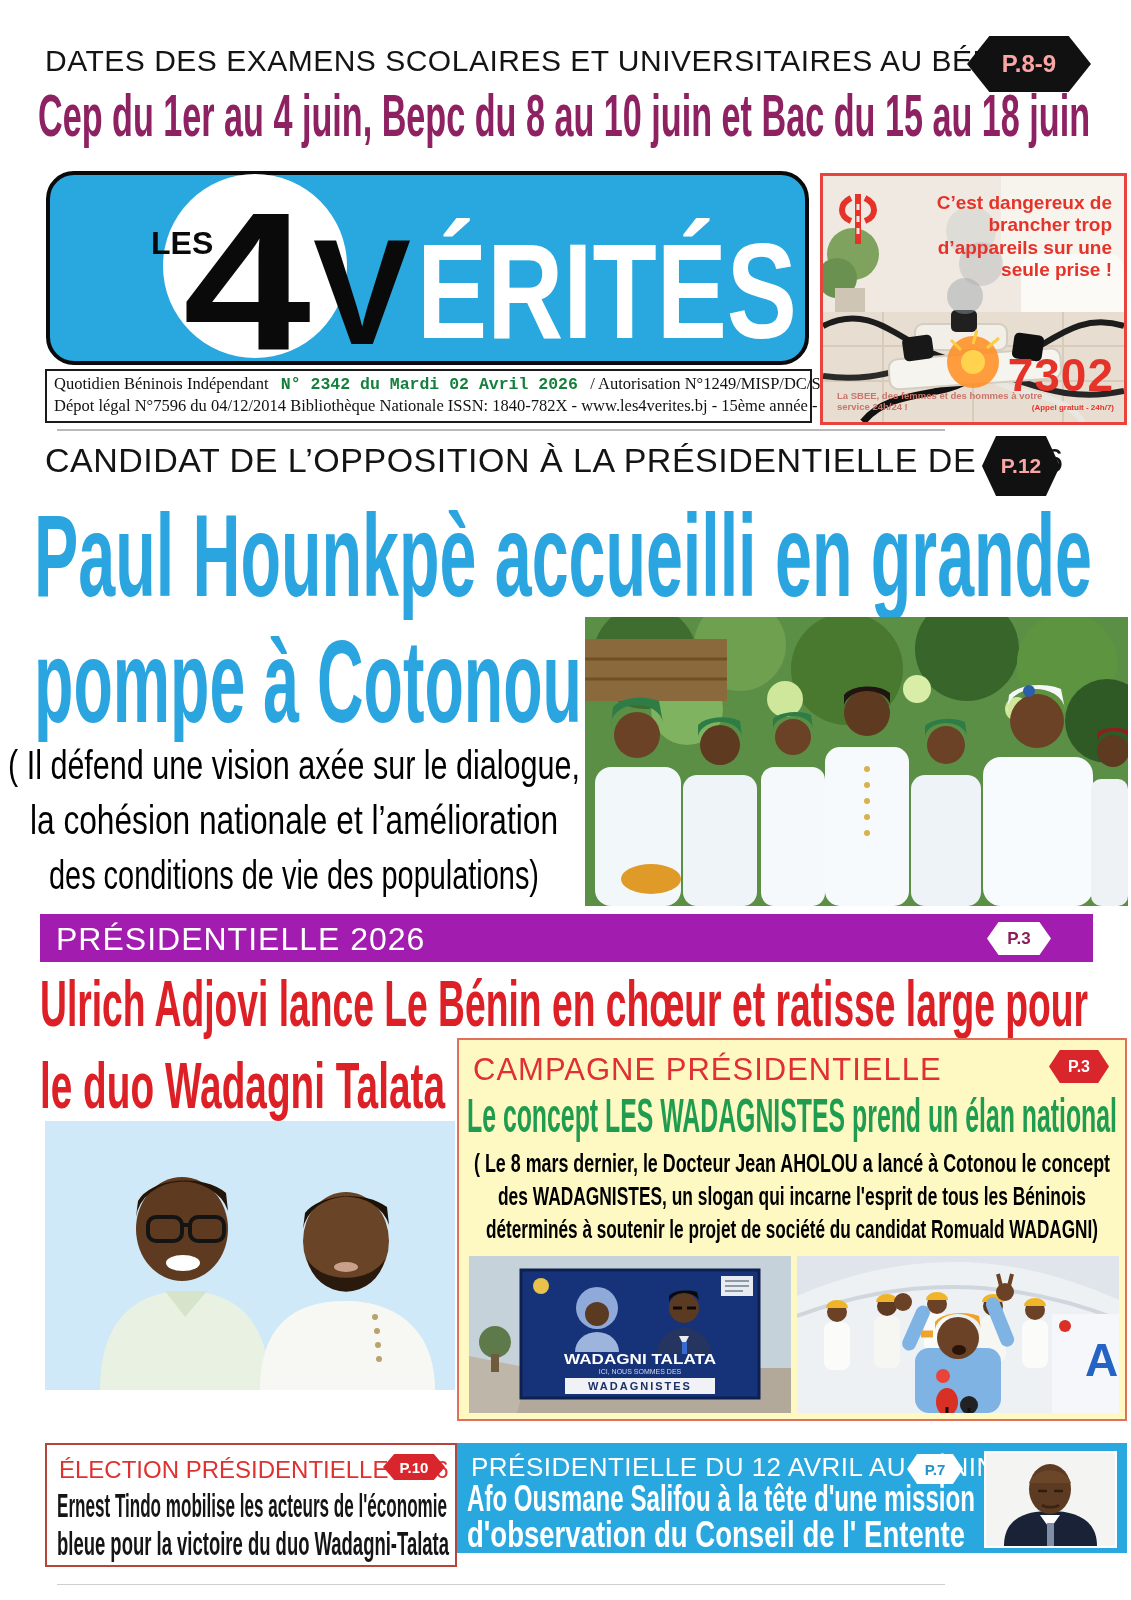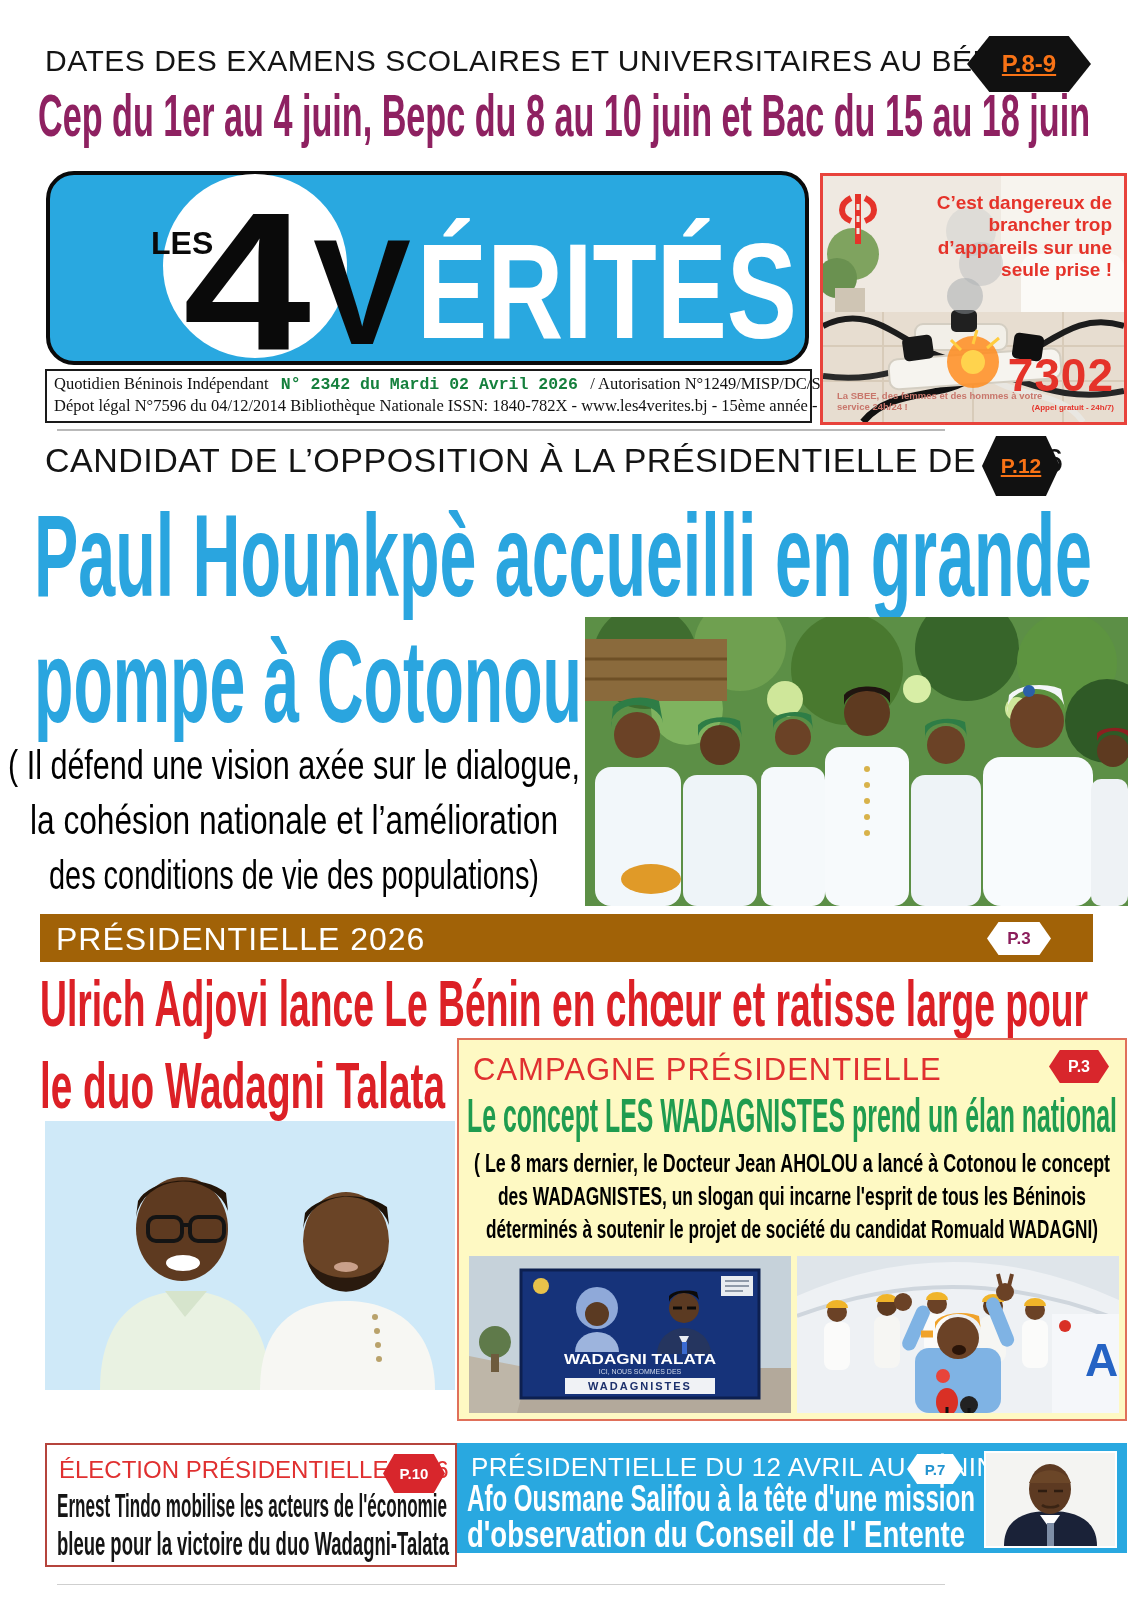--- a/index.html
+++ b/index.html
@@ -3,29 +3,29 @@
 <meta charset="utf-8">
 <style>
   html,body{margin:0;padding:0;background:#e8e8e8;}
   #page{position:relative;width:1131px;height:1600px;margin:0 auto;background:#ffffff;
         font-family:"Liberation Sans",sans-serif;overflow:hidden;}
   .abs{position:absolute;}
   .nowrap{white-space:nowrap;}
   .kicker{color:#141414;font-weight:400;letter-spacing:.5px;}
   .hex{clip-path:polygon(18% 0,82% 0,100% 50%,82% 100%,18% 100%,0 50%);
        display:flex;align-items:center;justify-content:center;font-weight:bold;}
-  .hex-black{background:#111;color:#f97316;text-decoration:underline;}
+  .hex-black{background:#111;color:#fca5a5;}
   .hex-red{background:#D8262C;color:#fff;}
   .hex-white-purple{background:#fff;color:#8B1D5B;}
   .hex-white-blue{background:#fff;color:#2293cf;}
   svg text{font-family:"Liberation Sans",sans-serif;}
   .serifline{font-family:"Liberation Serif",serif;color:#111;white-space:nowrap;}
   .serifline .blue{color:#15803d;font-weight:bold;font-family:Liberation Mono, monospace;}
   .photo-frame{display:block;}
-  .purple-bar{background:#a16207;}
+  .purple-bar{background:#a21caf;}
   .yellow-box{background:#fef9c3;border:2px solid #e0705a;box-sizing:border-box;}
   .blue-box{background:#29A8E0;}
   .ad-box{border:3px solid #E8433C;box-sizing:border-box;overflow:hidden;background:#0f172a;}
   .ad-headline{color:#E5332A;font-weight:bold;font-size:19px;line-height:1.18;text-align:right;}
   .ad-phone{color:#E5332A;font-weight:bold;font-size:46px;letter-spacing:1px;}
   .ad-note{color:#E5332A;font-size:8px;font-weight:bold;}
   .ad-footer{color:#c8766b;font-size:9.5px;font-weight:bold;}
   .white{color:#fff;}
 </style>
 </head>
@@ -291,21 +291,21 @@
         <circle cx="146" cy="120" r="7" fill="#e8443a"></circle>
       </g>
       <ellipse cx="150" cy="146" rx="11" ry="14" fill="#d93025"></ellipse>
       <circle cx="172" cy="149" r="9" fill="#222"></circle>
       <path d="M150 157 v-6 M172 157 v-5" stroke="#111" stroke-width="3"></path>
     </svg>
   </div>
 
   <div class="abs" style="left:45px;top:1443px;width:412px;height:124px;border:2px solid #b5443c;box-sizing:border-box;background:#fff;">
     <div class="abs nowrap" style="left:12px;top:11px;font-size:24px;color:#E03030;">ÉLECTION PRÉSIDENTIELLE 2026</div>
-    <div class="abs hex hex-red" style="right:10px;top:9px;width:62px;height:39px;font-size:15px;">
+    <div class="abs hex hex-red" style="right:10px;top:9px;width:62px;height:26px;font-size:15px;">
       <span>P.10</span>
     </div>
     <svg class="abs" style="left:8px;top:42px;" width="398" height="78" viewBox="0 0 398 78">
       <text x="2" y="30" font-size="34" font-weight="bold" fill="#151515" textLength="390" lengthAdjust="spacingAndGlyphs">Ernest Tindo mobilise les acteurs de l'économie</text>
       <text x="2" y="68" font-size="34" font-weight="bold" fill="#151515" textLength="392" lengthAdjust="spacingAndGlyphs">bleue pour la victoire du duo Wadagni-Talata</text>
     </svg>
   </div>
 
   <div class="abs blue-box" style="left:457px;top:1443px;width:670px;height:110px;">
     <div class="abs white nowrap" style="left:14px;top:9px;font-size:26px;letter-spacing:.5px;">PRÉSIDENTIELLE DU 12 AVRIL AU BÉNIN</div>

